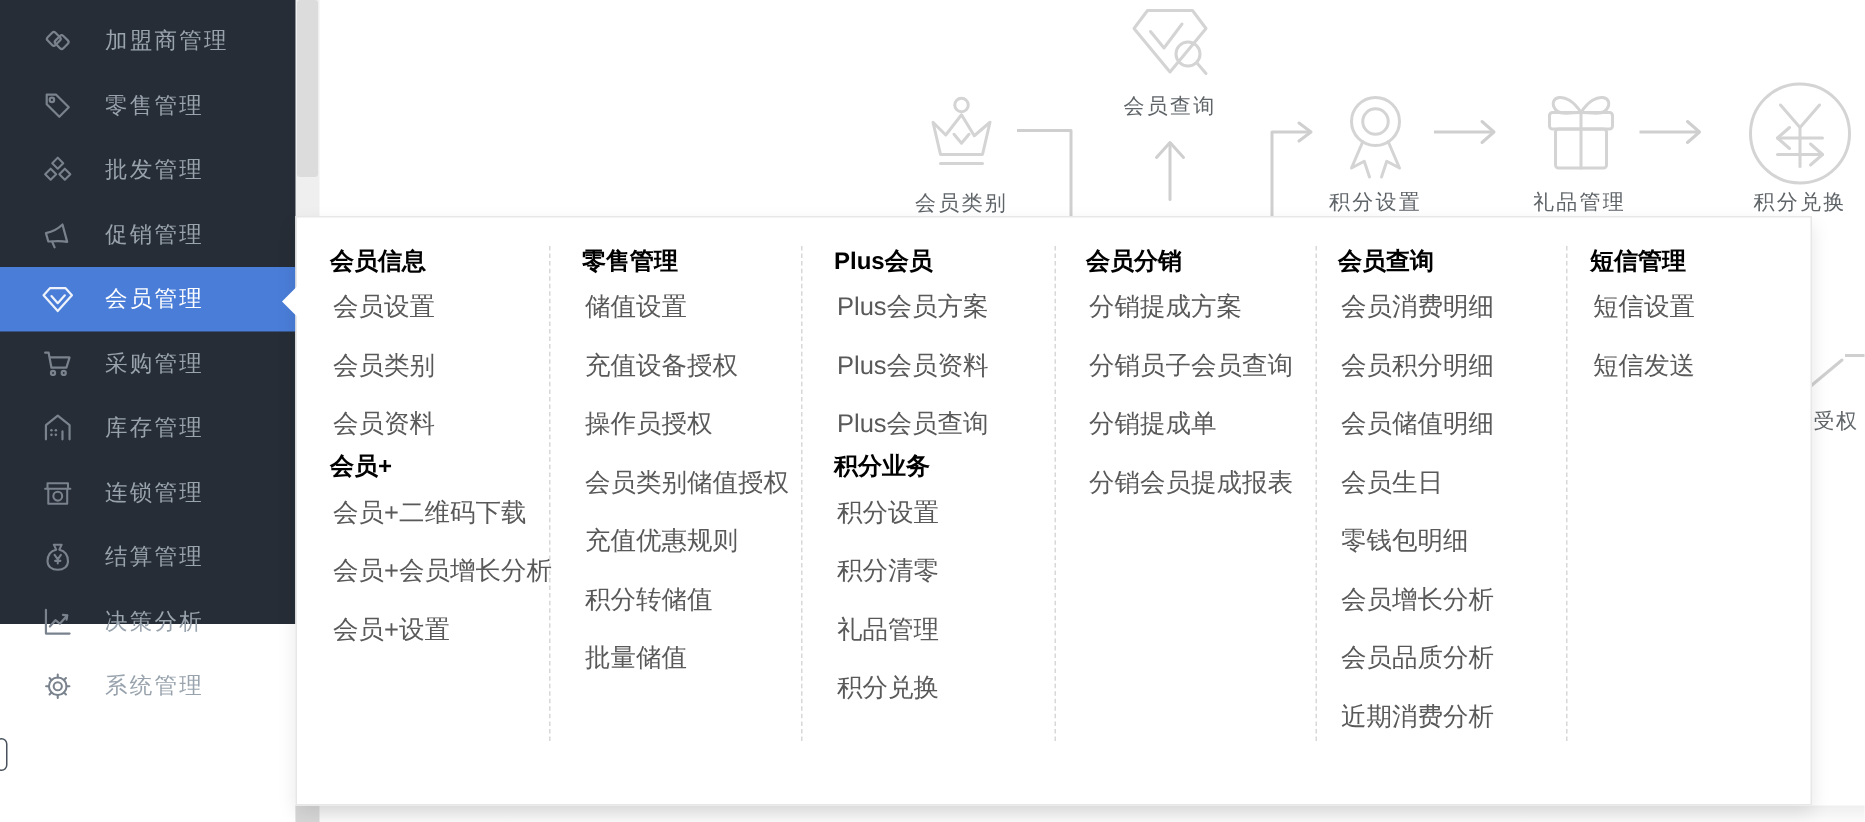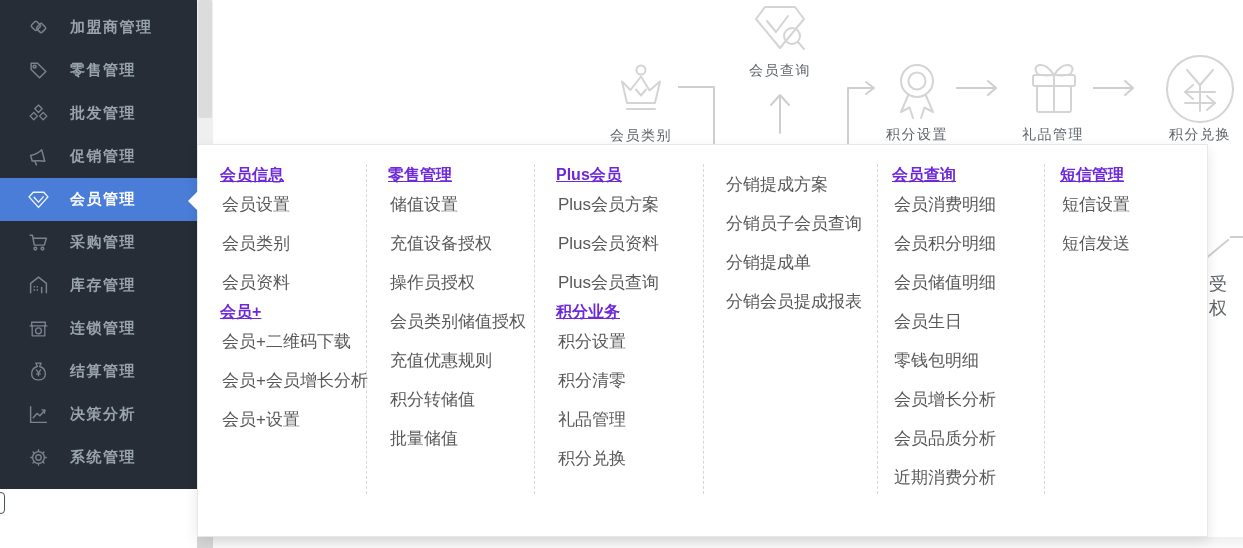--- a/index.html
+++ b/index.html
@@ -2,49 +2,49 @@
 <html><head>
 <meta charset="utf-8">
 <style>
   html,body{margin:0;padding:0;}
   body{
     width:1243px;height:548px;position:relative;overflow:hidden;background:#fff;
     font-family:"Liberation Sans","DejaVu Sans",sans-serif;
     -webkit-font-smoothing:antialiased;
   }
   
-  #sidebar{position:absolute;left:0;top:0;width:197px;height:489px;background:#272d36;z-index:10;box-sizing:border-box;padding-top:6px;font-weight:bold;}
+  #sidebar{position:absolute;left:0;top:0;width:197px;height:416px;background:#272d36;z-index:10;box-sizing:border-box;padding-top:6px;}
   .side-item{height:43px;display:flex;align-items:center;padding-left:28px;gap:21px;color:#99a3ad;cursor:pointer;}
   .side-icon{width:21px;height:21px;color:#79828d;display:flex;align-items:center;justify-content:center;}
   .side-icon svg{display:block;width:21px;height:21px;}
   .side-label{font-size:15px;letter-spacing:1.5px;white-space:nowrap;}
   .side-item.active{background:#4a7dd8;color:#fff;}
   .side-item.active .side-icon{color:#eef2fa;}
   #edge-frag{position:absolute;left:-3px;top:492px;width:6px;height:20px;border:1.5px solid #49525c;border-radius:6px;z-index:11;}
   
   #scroll-track{position:absolute;left:197px;top:0;width:16px;height:548px;background:#efefef;z-index:5;}
   #scroll-thumb{position:absolute;left:1px;top:0;width:14px;height:118px;background:#dcdcdc;border-radius:2px;}
   #bottom-strip{position:absolute;left:197px;top:537px;width:1046px;height:11px;background:linear-gradient(#efefef,#fbfbfb);z-index:6;}
   #scroll-corner{position:absolute;left:0;top:0;width:16px;height:11px;background:#d7d7d7;}
   
   #content{position:absolute;left:197px;top:0;width:1046px;height:548px;z-index:1;}
   .flow-ic{position:absolute;}
   .flow-ic svg{display:block;fill:none;stroke:#d4d4d4;stroke-width:2;stroke-linecap:round;stroke-linejoin:round;}
   .flow-line{position:absolute;}
   .flow-line svg{display:block;fill:none;stroke:#cfcfcf;stroke-width:2;stroke-linecap:round;stroke-linejoin:round;}
   .flow-label{position:absolute;font-size:14px;color:#5f6468;text-align:center;letter-spacing:1.5px;white-space:nowrap;}
-  #partial-label{position:absolute;left:1012px;top:272px;font-size:18px;color:#5f6468;letter-spacing:1px;}
+  #partial-label{position:absolute;left:1012px;top:272px;font-size:14px;color:#5f6468;letter-spacing:1px;}
   
   #mega-panel{position:absolute;left:197px;top:144px;width:1011px;height:393px;background:#fff;
     border:1px solid #e7e7e7;box-sizing:border-box;box-shadow:0 5px 12px rgba(0,0,0,.10);z-index:30;}
   #panel-caret{position:absolute;left:-10px;top:46px;width:0;height:0;
     border-top:10px solid transparent;border-bottom:10px solid transparent;border-right:10px solid #fff;}
   .panel-sep{position:absolute;top:19px;height:330px;width:0;border-left:1px dashed #d8d8d8;}
   .menu-col{position:absolute;top:20px;width:162px;}
-  .group-title{font-size:16px;font-weight:bold;color:#6d28d9;height:20px;line-height:20px;white-space:nowrap;text-decoration:underline;}
+  .group-title{font-size:16px;font-weight:bold;color:#000000;height:20px;line-height:20px;white-space:nowrap;}
   .menu-item{height:39px;display:flex;align-items:center;font-size:17px;color:#595959;padding-left:2px;cursor:pointer;white-space:nowrap;}
 </style>
 </head>
 <body>
 
 <div id="content">
 
   <div class="flow-ic" style="left:415px;top:62px;width:58px;height:58px;">
     <svg viewBox="0 0 58 58" width="58" height="58">
       <circle cx="29" cy="8" r="4.5"></circle>
@@ -325,20 +325,21 @@
         <div class="menu-item">Plus会员方案</div>
         <div class="menu-item">Plus会员资料</div>
         <div class="menu-item">Plus会员查询</div>
         <div class="group-title">积分业务</div>
         <div class="menu-item">积分设置</div>
         <div class="menu-item">积分清零</div>
         <div class="menu-item">礼品管理</div>
         <div class="menu-item">积分兑换</div>
       </div>
       <div class="menu-col" style="left: 526px;">
+        <div class="group-title">会员分销</div>
         <div class="menu-item">分销提成方案</div>
         <div class="menu-item">分销员子会员查询</div>
         <div class="menu-item">分销提成单</div>
         <div class="menu-item">分销会员提成报表</div>
       </div>
       <div class="menu-col" style="left: 694px;">
         <div class="group-title">会员查询</div>
         <div class="menu-item">会员消费明细</div>
         <div class="menu-item">会员积分明细</div>
         <div class="menu-item">会员储值明细</div>

